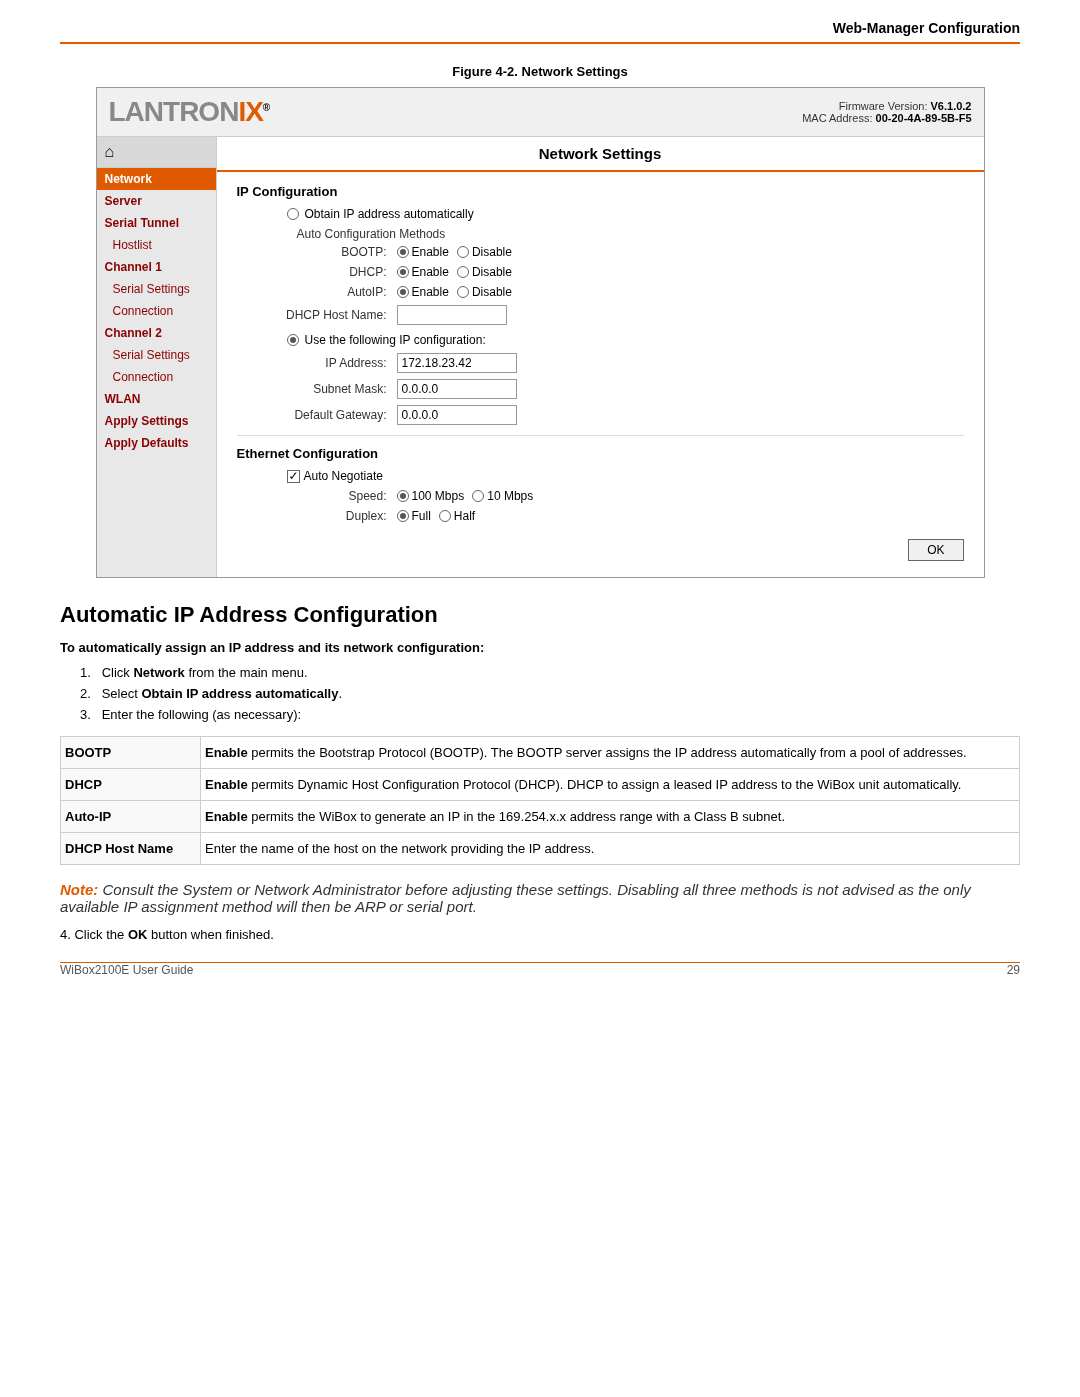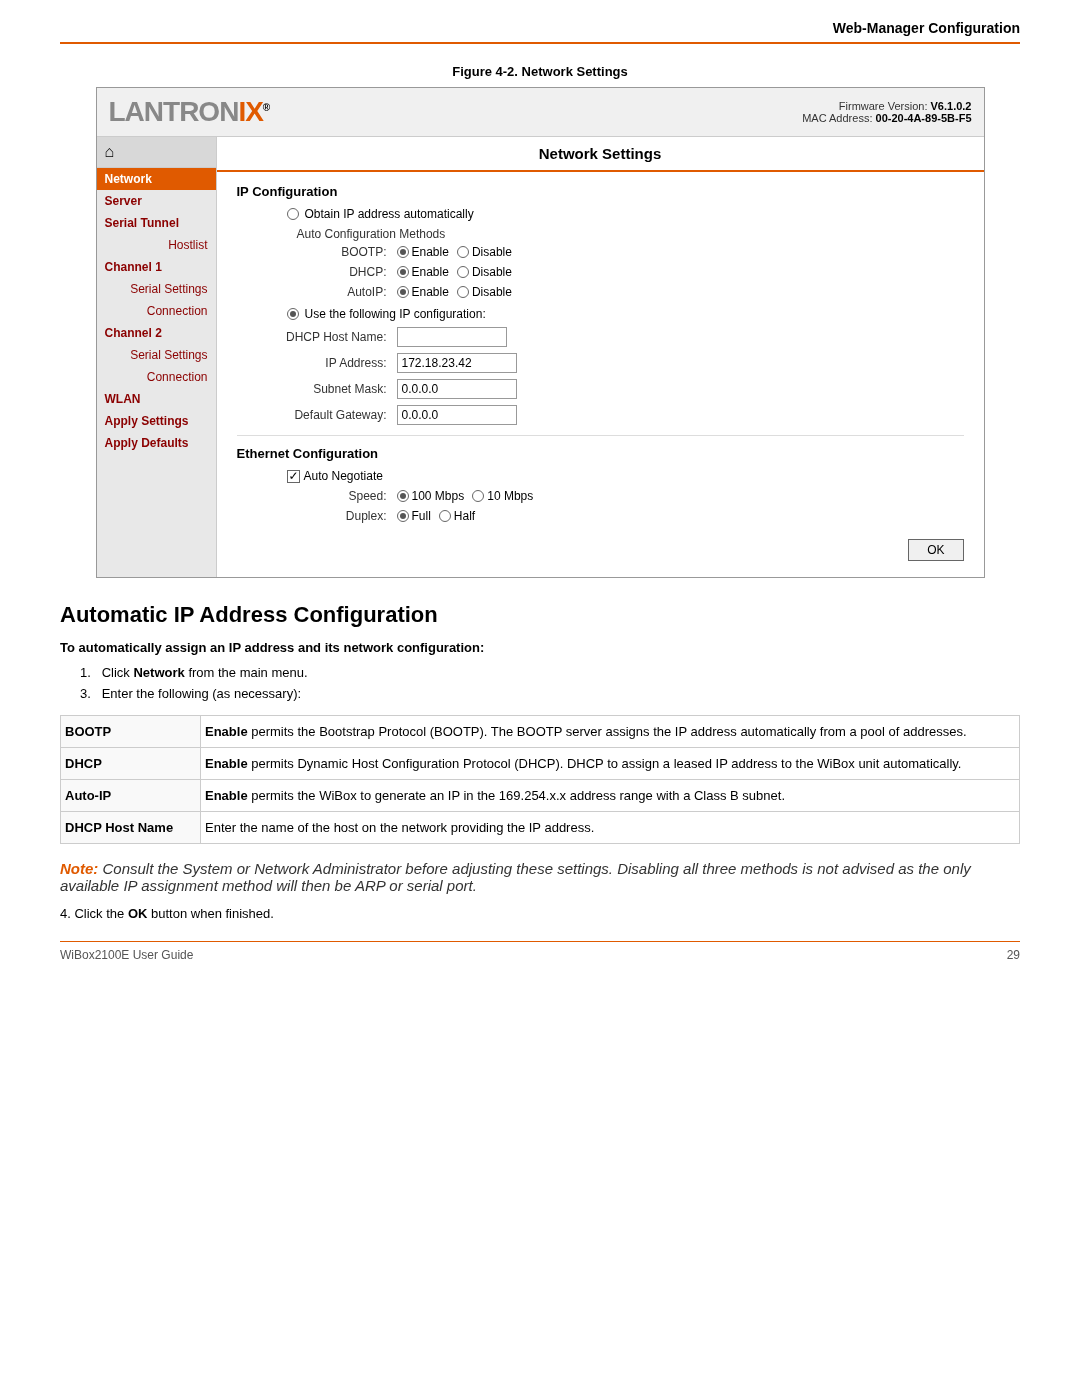--- a/index.html
+++ b/index.html
@@ -109,21 +109,20 @@
 
     .sidebar-item.section-header {
       color: #8b0000;
       font-weight: bold;
       background: #e8e8e8;
     }
 
     .sidebar-item.sub-item {
       color: #8b0000;
       padding-left: 16px;
-      text-align: right;
     }
 
     .sidebar-item.apply {
       color: #8b0000;
       font-weight: bold;
     }
 
     
     .main-content {
       flex: 1;
@@ -303,21 +302,20 @@
 
     .note-text .note-label {
       font-weight: bold;
       color: #e05a00;
     }
 
     .page-footer {
       display: flex;
       justify-content: space-between;
       border-top: 1px solid #e05a00;
-      padding-top: 6px;
       margin-top: 20px;
       font-size: 12px;
       color: #555;
     }
   </style>
 </head>
 <body>
 
 <div class="page-container">
 
@@ -442,28 +440,28 @@
                 <span class="radio-circle selected"></span>
                 <span>Enable</span>
               </div>
               <div class="radio-item">
                 <span class="radio-circle"></span>
                 <span>Disable</span>
               </div>
             </div>
           </div>
 
+          <div class="form-row">
+            <div class="form-label">DHCP Host Name:</div>
+            <input class="text-input" type="text" value="" style="width: 110px;">
+          </div>
+
           <div class="form-row" style="padding-left:50px; margin-top:8px;">
             <span class="radio-circle selected"></span>
             <span style="margin-left:6px; font-size:12px;">Use the following IP configuration:</span>
-          </div>
-
-          <div class="form-row">
-            <div class="form-label">DHCP Host Name:</div>
-            <input class="text-input" type="text" value="" style="width: 110px;">
           </div>
 
           <div class="form-row">
             <div class="form-label">IP Address:</div>
             <input class="text-input" type="text" value="172.18.23.42" style="">
           </div>
 
           <div class="form-row">
             <div class="form-label">Subnet Mask:</div>
             <input class="text-input" type="text" value="0.0.0.0" style="">
@@ -524,20 +522,23 @@
 
   <div class="doc-section">
 
     <div class="doc-title">Automatic IP Address Configuration</div>
 
     <div class="doc-subtitle">To automatically assign an IP address and its network configuration:</div>
 
     <ol style="list-style:none; padding-left:20px; margin-bottom:14px;">
       <li style="margin-bottom:6px; font-size:13px;">
         1.&nbsp;&nbsp; Click <strong>Network</strong> from the main menu.
+      </li>
+      <li style="margin-bottom:6px; font-size:13px;">
+        2.&nbsp;&nbsp; Select <strong>Obtain IP address automatically</strong>.
       </li>
       <li style="margin-bottom:6px; font-size:13px;">
         3.&nbsp;&nbsp; Enter the following (as necessary):
       </li>
     </ol>
 
     <table class="doc-table">
       <tbody>
         <tr>
           <td><span>BOOTP</span></td>

